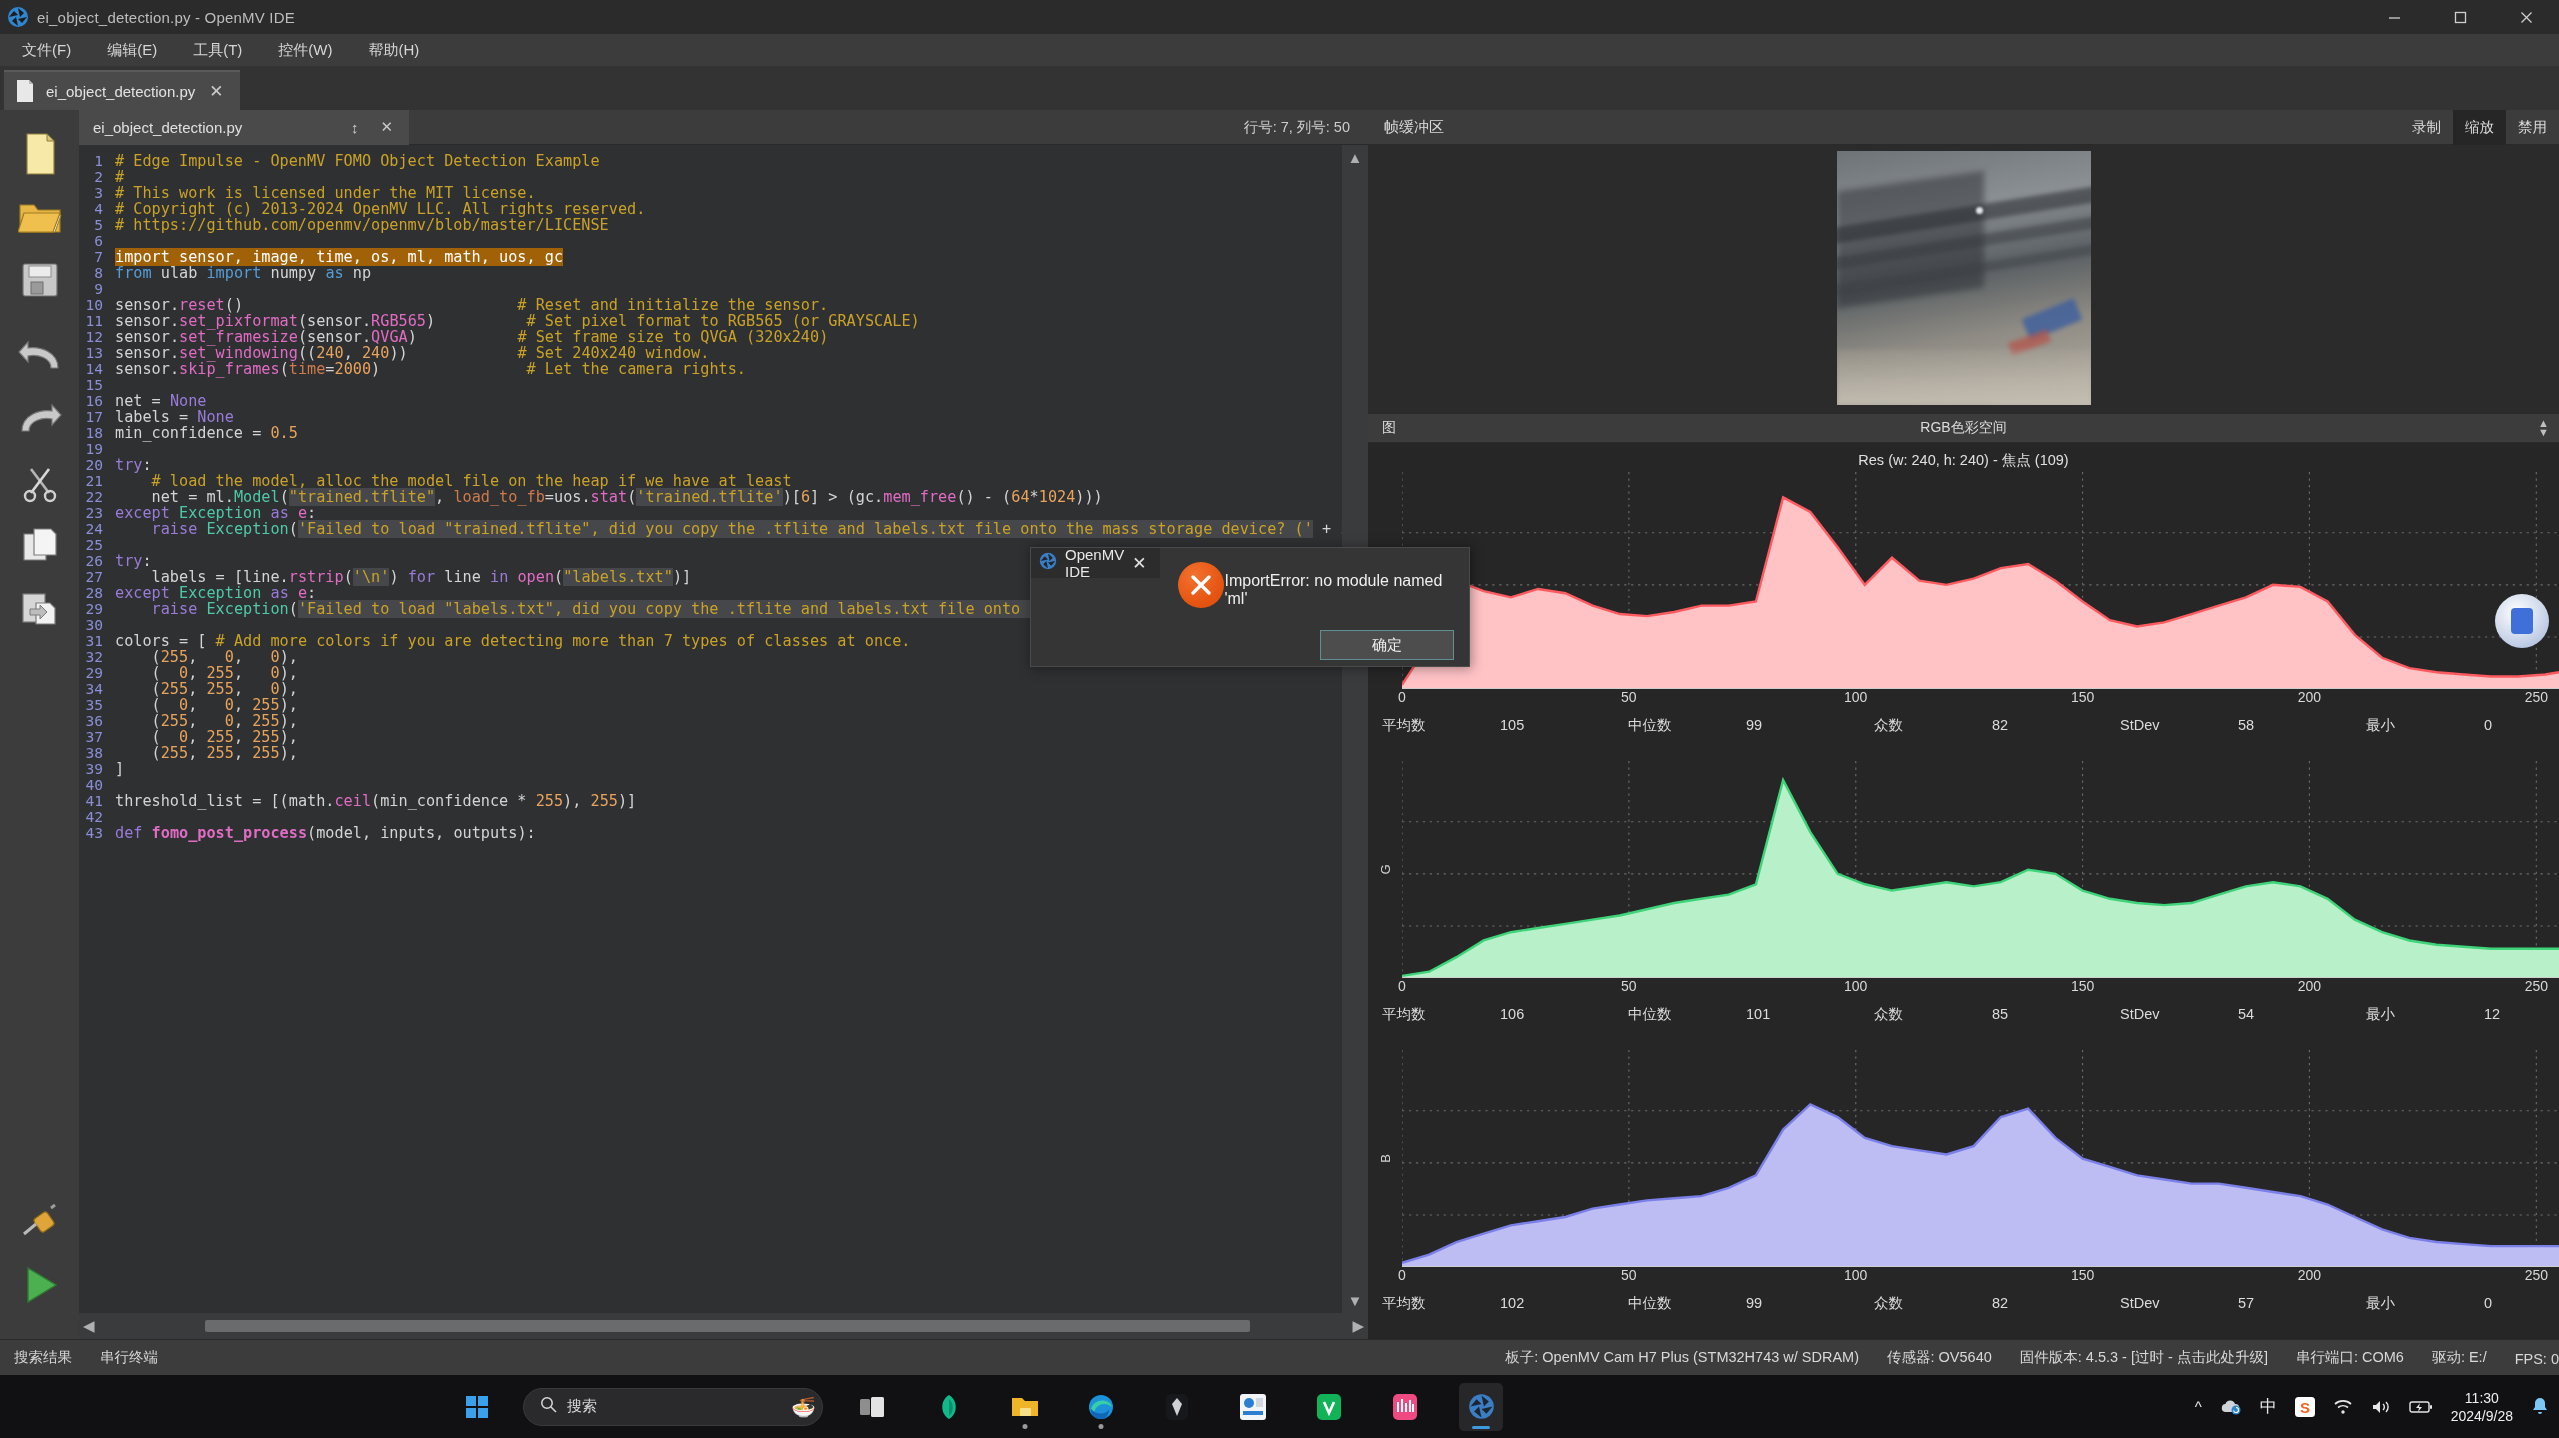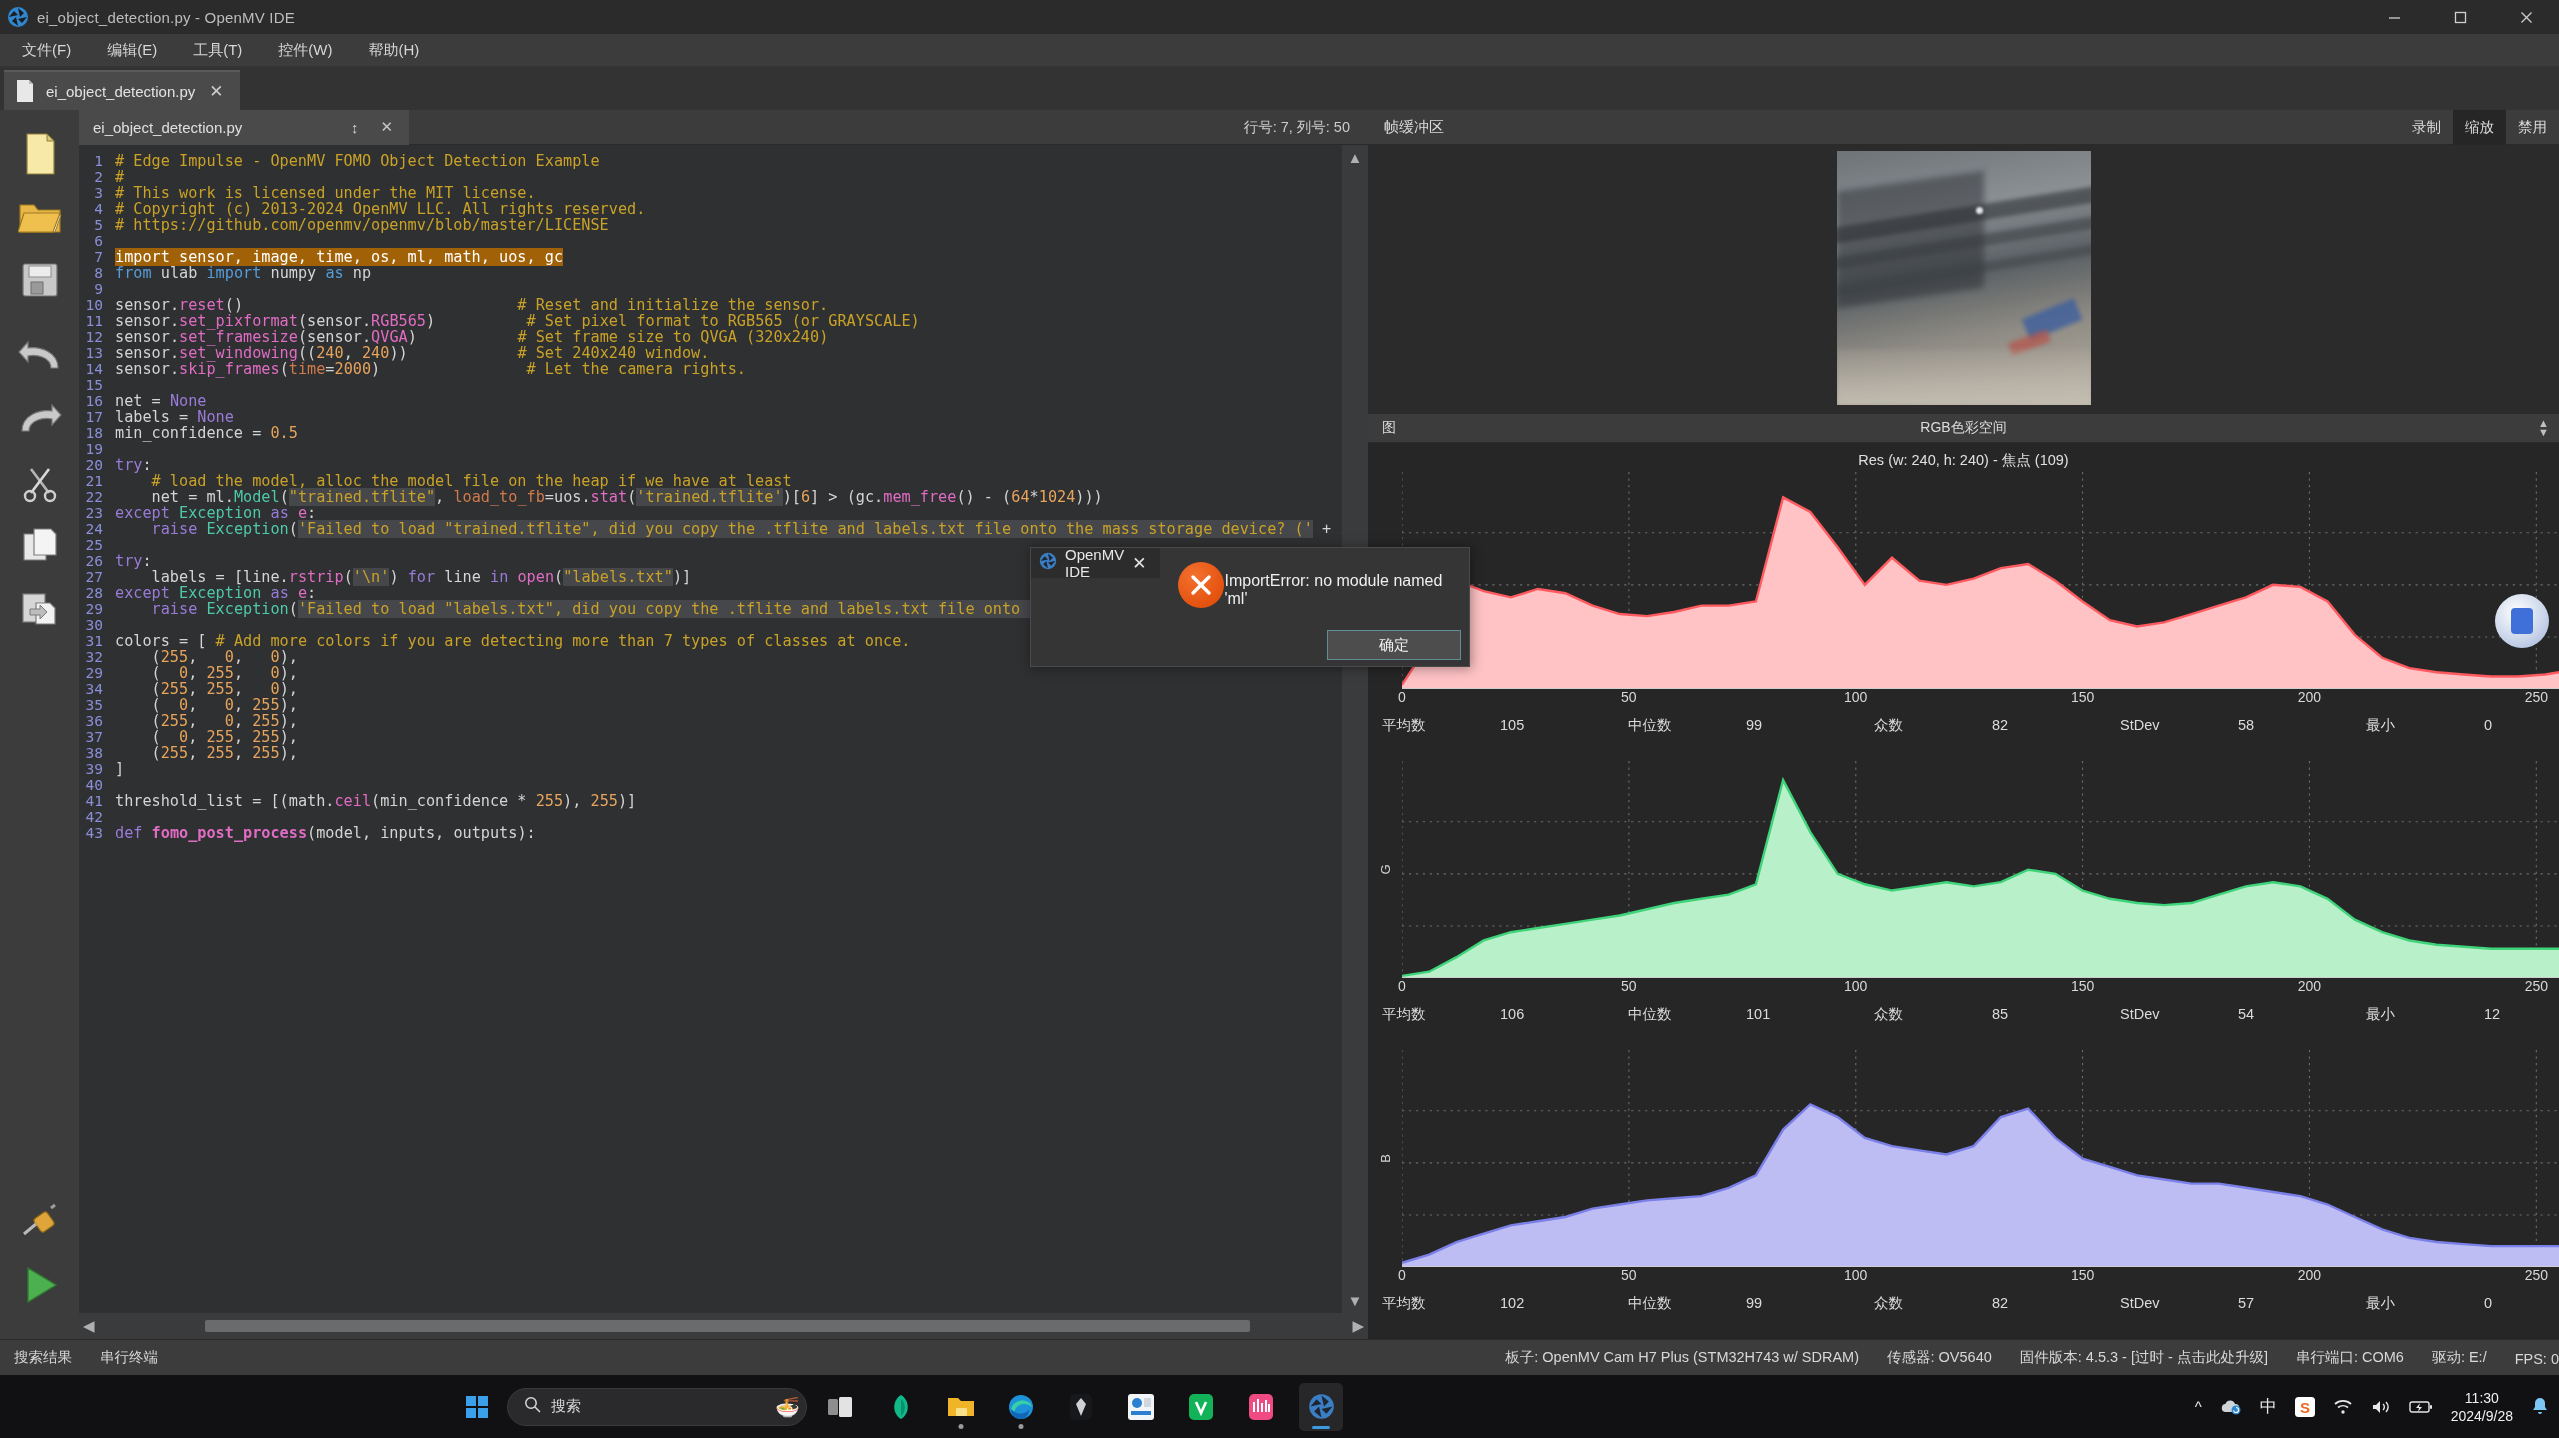--- a/index.html
+++ b/index.html
@@ -181,21 +181,21 @@
   }
   .sb-tab { color: #d8d8d8; font-size: 14.5px; padding: 0 14px; }
   .sb-right { margin-left: auto; display: flex; align-items: flex-end; gap: 28px; }
   .sb-item { color: #d8d8d8; font-size: 14.5px; white-space: nowrap; }
 
   
   .taskbar {
     height: 63px; background: #111113; display: flex; align-items: center; flex: 0 0 63px;
     position: relative;
   }
-  .tk-center { position: absolute; left: 455px; display: flex; align-items: center; gap: 8px; }
+  .tk-center { position: absolute; left: 455px; display: flex; align-items: center; gap: 24px; }
   .tk-start { width: 44px; height: 44px; display: flex; align-items: center; justify-content: center; }
   .tk-search {
     width: 300px; height: 38px; background: #2a2a2c; border-radius: 19px; display: flex;
     align-items: center; padding: 0 6px 0 16px; gap: 10px; border: 1px solid #3a3a3d;
   }
   .tk-search .ph { color: #d6d6d6; font-size: 15px; flex: 1 1 auto; }
   .tk-app {
     width: 44px; height: 48px; display: flex; align-items: center; justify-content: center;
     position: relative; margin: 0 4px;
   }
@@ -229,21 +229,21 @@
   .modal-head .mh-close { margin-left: auto; color: #e0e0e0; font-size: 17px; padding: 0 8px; }
   .modal-body { flex: 1 1 auto; display: flex; padding: 8px 14px 0 14px; position: relative; }
   .err-icon {
     width: 46px; height: 46px; border-radius: 50%;
     background: radial-gradient(circle at 36% 30%, #f4712e, #e4520f 70%);
     display: flex; align-items: center; justify-content: center; flex: 0 0 46px;
     margin: 6px 0 0 4px;
   }
   .modal-msg { flex: 1 1 auto; color: #efefef; font-size: 16px; text-align: left; padding-top: 16px; }
   .modal-ok {
-    position: absolute; right: 8px; bottom: 6px; width: 134px; height: 30px;
+    position: absolute; right: 15px; bottom: 6px; width: 134px; height: 30px;
     background: #4d4d4d; border: 1px solid #5f8f94; color: #f0f0f0; font-size: 15px;
     display: flex; align-items: center; justify-content: center;
   }
 
   
   .float-badge {
     position: absolute; right: 10px; top: 594px; width: 54px; height: 54px; border-radius: 50%;
     background: radial-gradient(circle at 40% 34%, #ffffff, #c6d2e8 62%, #9fb2d6);
     display: flex; align-items: center; justify-content: center;
   }

